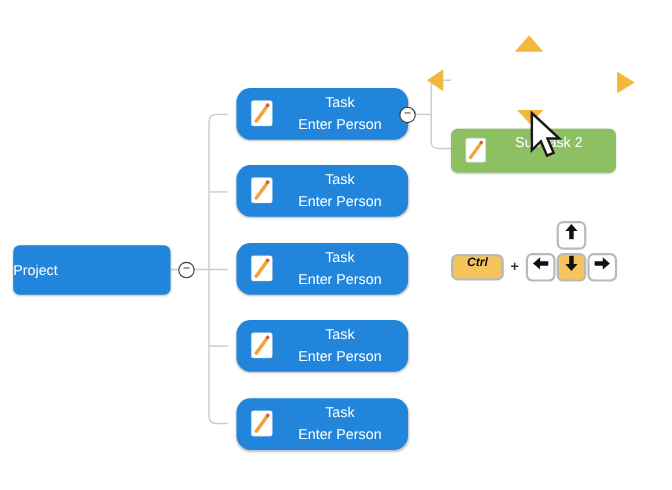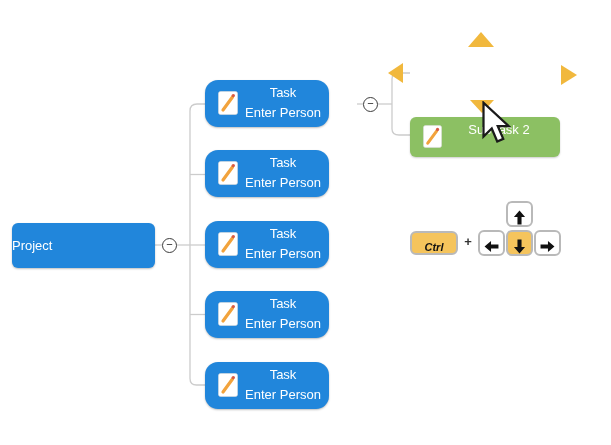--- a/index.html
+++ b/index.html
@@ -11,21 +11,21 @@
   .node{
     position:absolute;box-sizing:border-box;border-radius:6px;color:#fff;
     font-size:13px;
   }
   .node.blue{background:#2186db;box-shadow:0 1px 2px rgba(0,0,0,0.25);}
   .node.green{background:#8cc063;box-shadow:0 1px 2px rgba(0,0,0,0.2);}
   .node.project{
     left:12px;top:223px;width:143px;height:45px;
     display:flex;align-items:center;justify-content:flex-start;
   }
-  .node.task{left:205px;width:124px;height:47px;border-radius:13px;}
+  .node.task{left:215px;width:156px;height:47px;border-radius:13px;}
   .node.subtask{left:410px;width:150px;height:40px;}
   .node.subtask.selected{
     border:2px solid rgba(255,255,255,0.95);
     box-shadow:0 0 7px 4px rgba(246,222,137,0.95);
   }
   .memo-icon{position:absolute;left:13px;top:11px;width:20px;height:24px;}
   .subtask .memo-icon{left:13px;top:8px;}
   .task-text{position:absolute;left:36px;right:4px;top:3px;text-align:center;}
   .task-text .ln{line-height:20px;height:20px;}
   .subtask-label{position:absolute;left:32px;right:4px;top:5px;text-align:center;line-height:16px;}
@@ -36,21 +36,21 @@
   }
   
   .tri{position:absolute;width:0;height:0;}
   .tri-up{left:468px;top:32px;border-left:13px solid transparent;border-right:13px solid transparent;border-bottom:15px solid #f1b83d;}
   .tri-down{left:470px;top:100px;border-left:12px solid transparent;border-right:12px solid transparent;border-top:13px solid #f1b83d;}
   .tri-left{left:388px;top:63px;border-top:10px solid transparent;border-bottom:10px solid transparent;border-right:15px solid #f1b83d;}
   .tri-right{left:561px;top:65px;border-top:10px solid transparent;border-bottom:10px solid transparent;border-left:16px solid #f1b83d;}
   
   .key{
     position:absolute;box-sizing:border-box;border:2px solid #b9b9b9;border-radius:6px;
-    background:#fff;display:flex;align-items:flex-end;justify-content:center;
+    background:#fff;display:flex;align-items:flex-start;justify-content:center;
   }
   .key.orange{background:#f5c45c;}
   .key-ctrl{left:410px;top:231px;width:48px;height:24px;color:#111;
     font-size:11px;font-weight:bold;font-style:italic;}
   .key-arrow{width:27px;height:26px;}
   .key-up{left:506px;top:201px;}
   .key-left{left:478px;top:230px;}
   .key-down{left:506px;top:230px;}
   .key-right{left:534px;top:230px;}
   .plus{position:absolute;left:461px;top:234px;width:14px;text-align:center;

